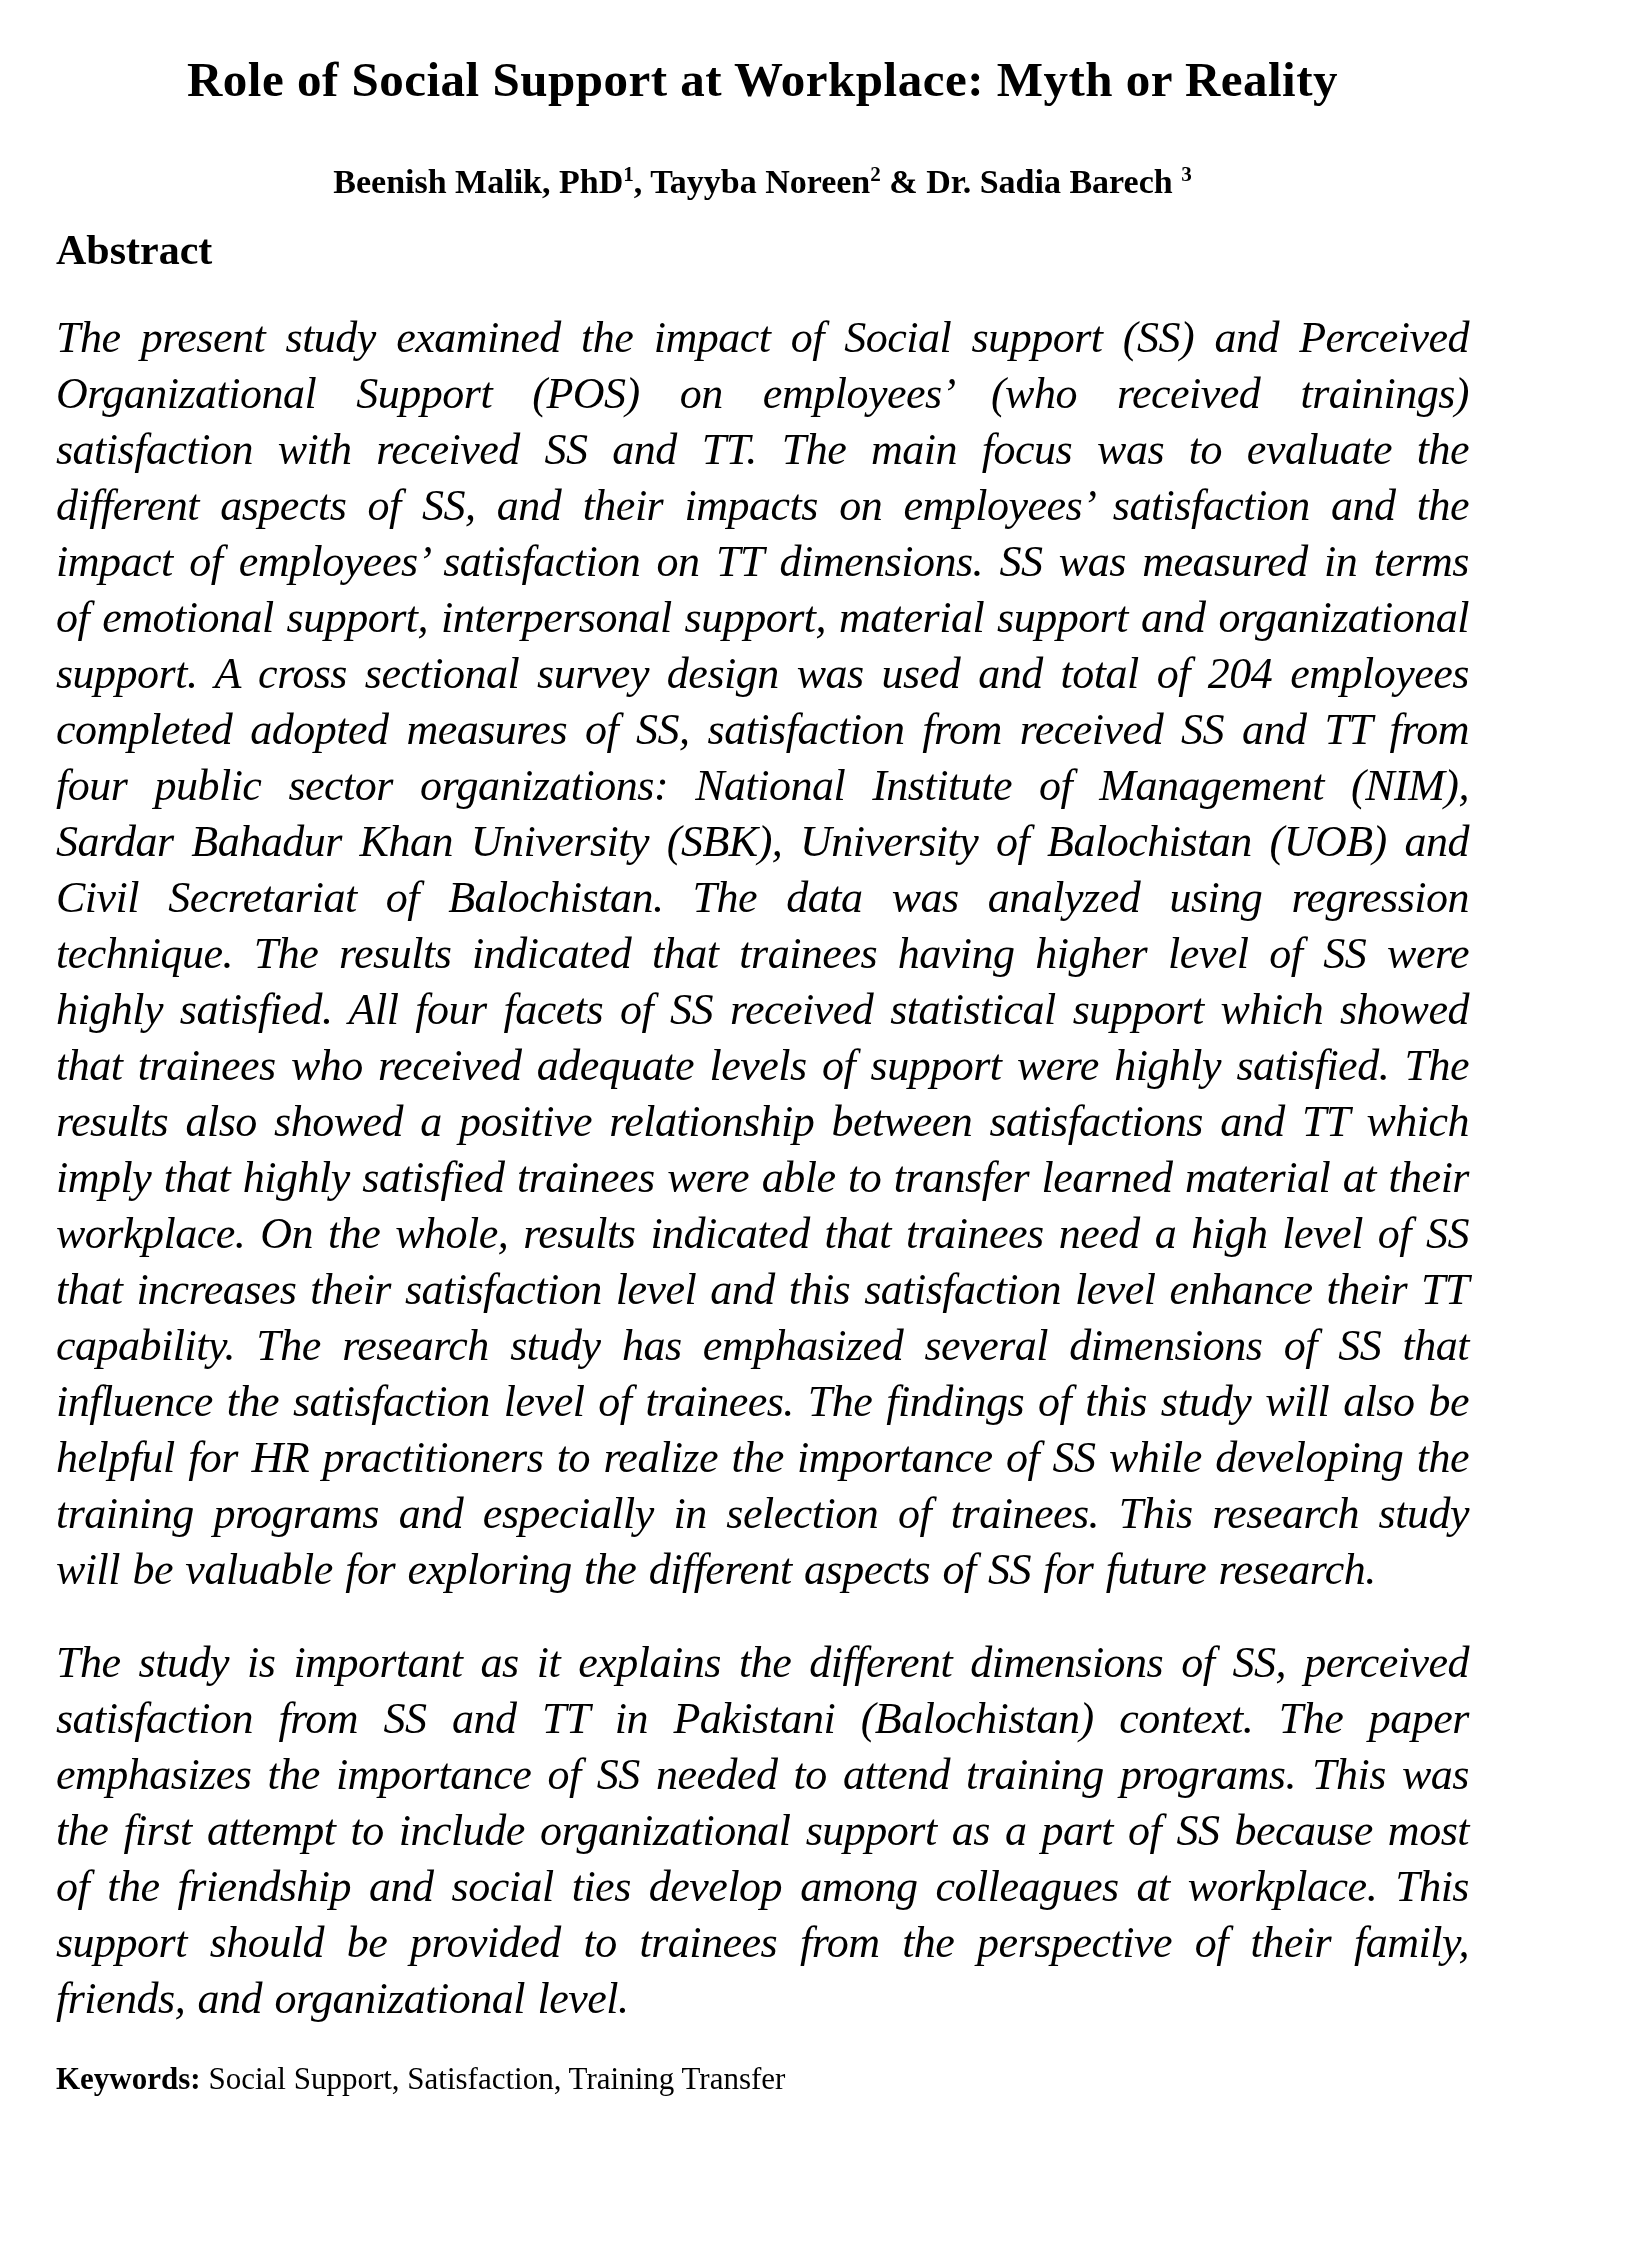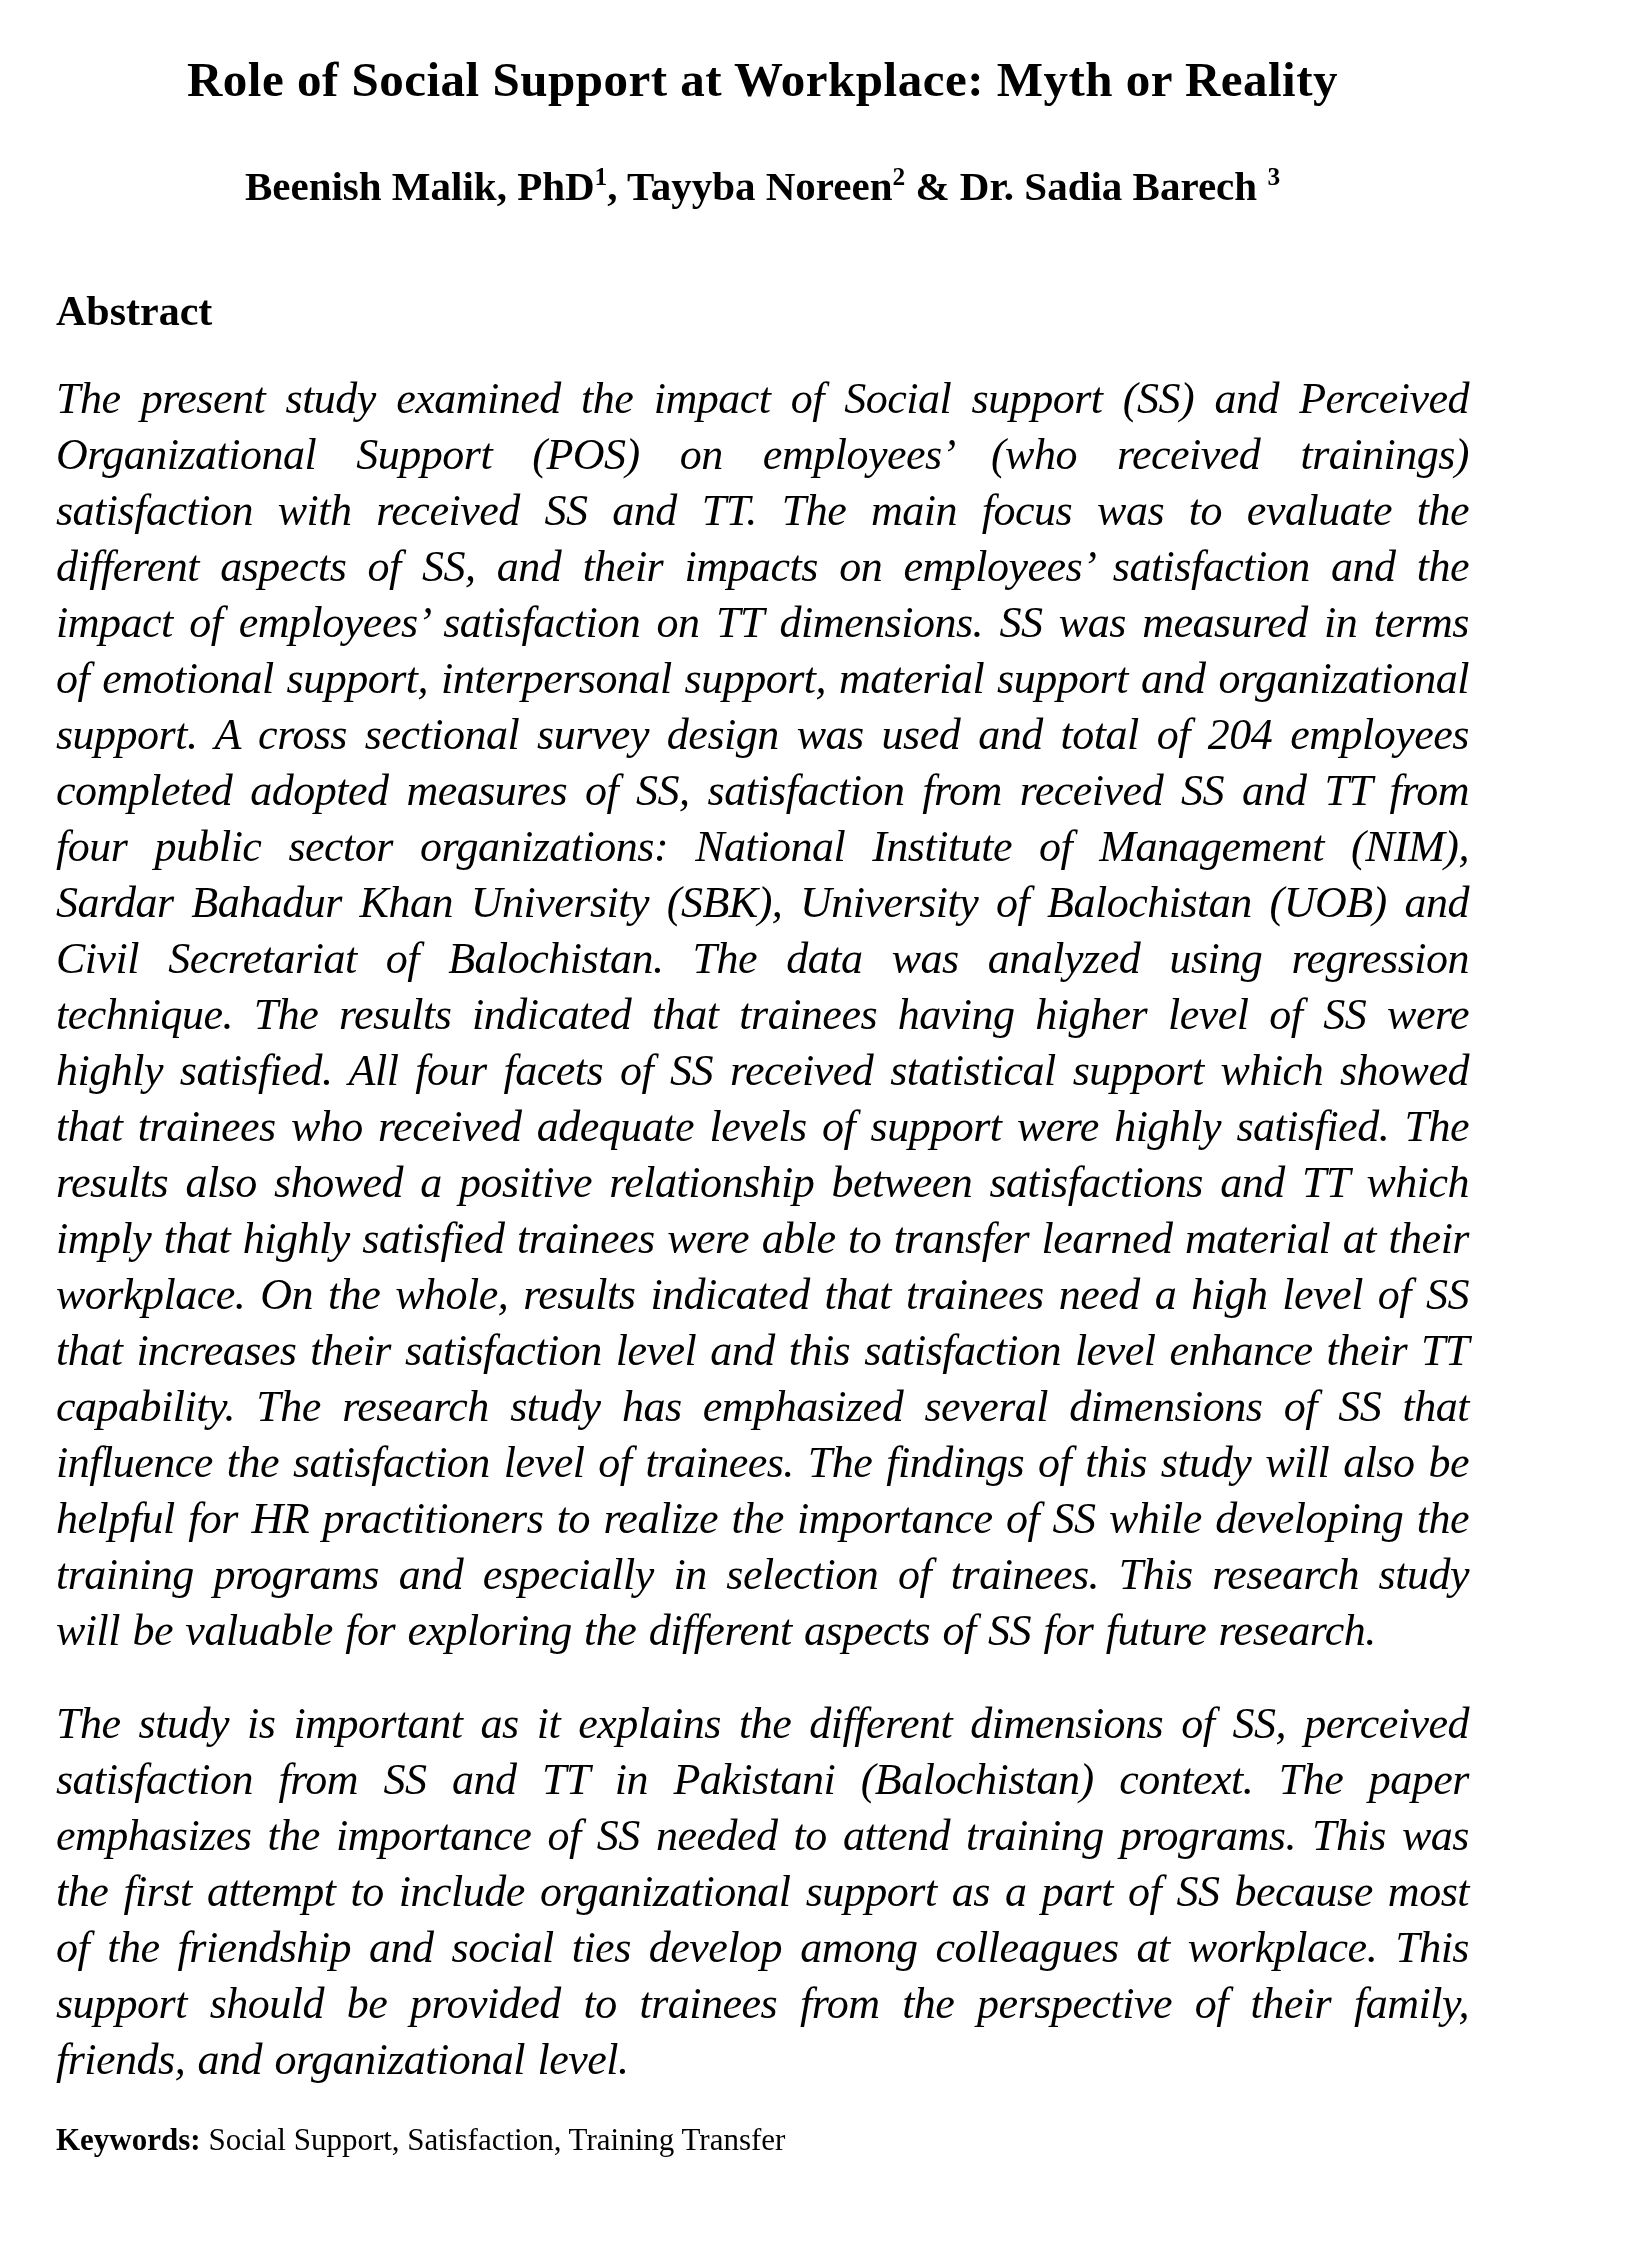--- a/index.html
+++ b/index.html
@@ -22,30 +22,30 @@
     margin: 25px 0 0 0;
     text-align: center;
     font-size: 49px;
     font-weight: bold;
     line-height: 1.15;
     letter-spacing: 0.5px;
   }
   .authors {
     margin-top: 54px;
     text-align: center;
-    font-size: 41px;
+    font-size: 34px;
     font-weight: bold;
     line-height: 1.2;
   }
   .authors sup {
     font-size: 0.62em;
     line-height: 0;
   }
   .abstract-heading {
-    margin: 76px 0 0 0;
+    margin: 24px 0 0 0;
     font-size: 42px;
     font-weight: bold;
     line-height: 1.1;
   }
   .para {
     margin: 37px 0 0 0;
     font-size: 44px;
     font-style: italic;
     line-height: 56px;
     text-align: justify;

